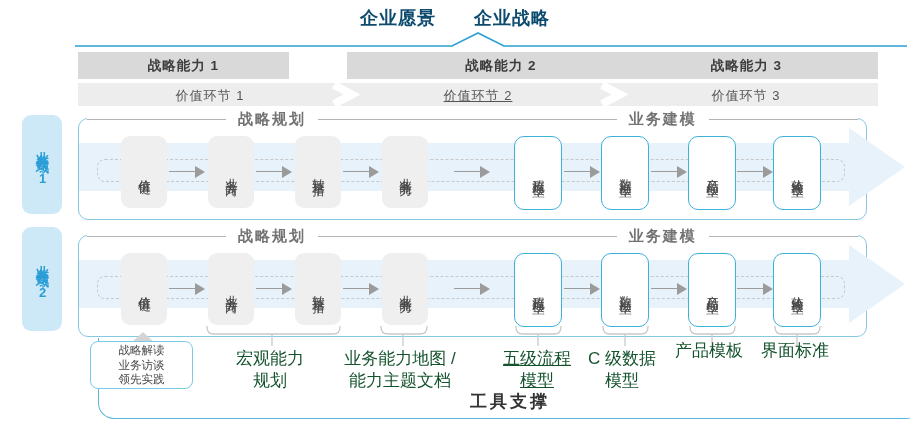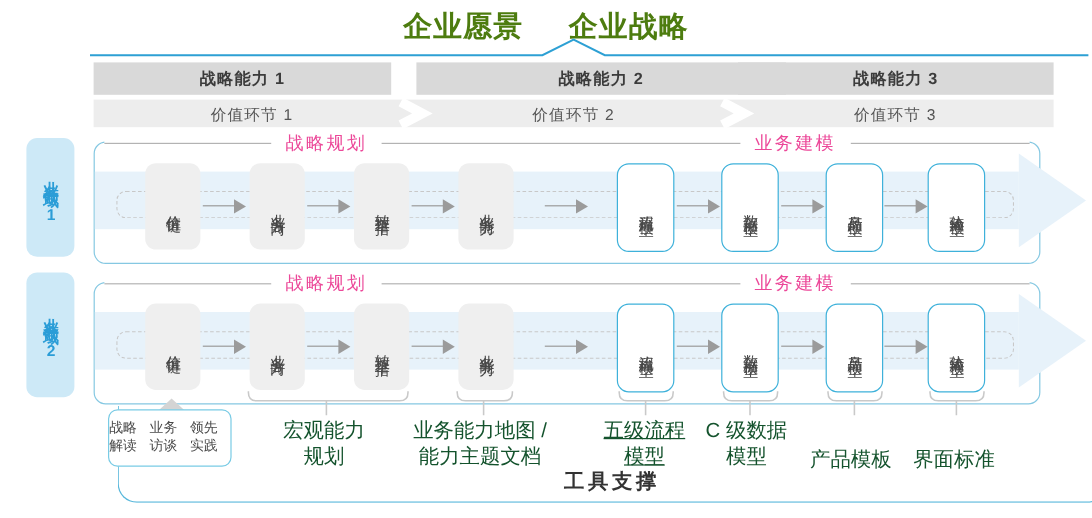--- a/index.html
+++ b/index.html
@@ -1,40 +1,40 @@
 <!DOCTYPE html>
 <html><head>
 <meta charset="utf-8">
 <style>
   html,body{margin:0;padding:0;background:#fff;}
   .stage{position:relative;width:910px;height:432px;background:#fff;overflow:hidden;
          font-family:"Liberation Sans","DejaVu Sans",sans-serif;}
 
   
   .title-row{position:absolute;top:6px;left:0;width:100%;display:flex;justify-content:center;gap:38px;
-             color:#4d7c0f;font-weight:bold;font-size:24px;letter-spacing:1px;}
+             color:#0c4a6e;font-weight:bold;font-size:18px;letter-spacing:1px;}
 
   
   .cap{position:absolute;top:52px;height:27px;background:#d9d9d9;display:flex;align-items:center;
        justify-content:center;font-size:13.5px;font-weight:600;color:#3c3c3c;letter-spacing:1px;}
   
   .vband{position:absolute;top:83px;left:78px;width:800px;height:23px;background:#ededed;}
   .vband span{position:absolute;top:4px;transform:translateX(-50%);font-size:13px;color:#555;letter-spacing:1px;}
 
   
   .domain{position:absolute;left:22px;width:40px;background:#cde9f7;border-radius:9px;color:#2b9dd7;
           font-weight:bold;font-size:13px;display:flex;align-items:center;justify-content:center;
           writing-mode:vertical-rl;text-orientation:upright;letter-spacing:3px;}
 
   
   .row{position:absolute;left:78px;width:787px;height:100px;border:1.5px solid #85c8e2;border-radius:10px;}
   .row-head{position:absolute;left:8px;right:8px;top:-10px;height:20px;display:flex;align-items:center;background:#fff;}
   .row-head .seg{height:1px;background:#b3b3b3;}
   .seg1{width:139px;}.seg2{flex:2 0 0;}.seg3{flex:1 0 0;}
-  .row-head .ht{padding:0 12px;font-weight:normal;font-size:15px;color:#ec4899;white-space:nowrap;letter-spacing:2px;}
+  .row-head .ht{padding:0 12px;font-weight:bold;font-size:15px;color:#737373;white-space:nowrap;letter-spacing:2px;}
   .band{position:absolute;left:0px;top:24px;width:770px;height:48px;background:#e7f2fa;}
   .band-arrow{position:absolute;left:770px;top:9px;width:0;height:0;border-left:56px solid #e7f2fa;
               border-top:39px solid transparent;border-bottom:39px solid transparent;}
   .dashed{position:absolute;left:18px;top:40px;width:746px;height:21px;border:1px dashed #c8c8c8;border-radius:8px;}
   .bx{position:absolute;top:17px;width:46px;height:72px;display:flex;align-items:center;justify-content:center;
       writing-mode:vertical-rl;text-orientation:upright;font-size:12.5px;color:#474747;letter-spacing:2px;line-height:1.05;}
   .bx.gray{background:#efefef;border-radius:9px;}
   .bx.model{background:#fff;border:1.5px solid #3eb1da;border-radius:10px;}
   .b1{left:42px;}.b2{left:129px;}.b3{left:216px;}.b4{left:303px;}
   .b5{left:435px;}.b6{left:522px;}.b7{left:609px;}.b8{left:694px;}
@@ -48,55 +48,55 @@
   .tool-box{position:absolute;left:66px;top:338px;width:822px;height:80px;border:1.5px solid #57b7db;
             border-top:none;border-radius:0 0 16px 16px;margin-left:32px;}
   .tool-label{position:absolute;left:0;top:52px;width:100%;text-align:center;font-weight:bold;
               font-size:17px;color:#333;letter-spacing:3px;}
 
   .up-arrow-head{position:absolute;left:130px;top:332px;width:0;height:0;border-left:13px solid transparent;
                  border-right:13px solid transparent;border-bottom:12px solid #d4d4d4;}
   .up-arrow-shaft{position:absolute;left:136px;top:343px;width:14px;height:10px;background:#d4d4d4;}
 
   .inputs-box{position:absolute;left:90px;top:341px;width:101px;height:46px;background:#fff;
-              border:1.3px solid #79cbe5;border-radius:8px;display:flex;flex-direction:row;
+              border:1.3px solid #79cbe5;border-radius:8px;display:flex;flex-direction:column;
               align-items:center;justify-content:center;font-size:11.5px;color:#4a4a4a;line-height:1.27;}
   .co{position:absolute;top:348px;transform:translateX(-50%);font-size:17px;color:#14532d;
       text-align:center;line-height:1.3;white-space:nowrap;}
-  .co.single{top:372px;}
+  .co.single{top:340px;}
 
   svg{position:absolute;left:0;top:0;pointer-events:none;}
 </style>
 </head>
 <body>
 
 <div class="stage">
 
   <div class="title-row">
     <span>企业愿景</span>
     <span>企业战略</span>
   </div>
 
   <svg width="910" height="50">
     <path d="M75 46 L452 46 L478 33 L504 46 L907 46" fill="none" stroke="#2da0d4" stroke-width="1.6"></path>
   </svg>
 
-  <div class="cap" style="left:78px;width:248px;">
+  <div class="cap" style="left:78px;width:211px;">
     <span>战略能力 1</span>
   </div>
   <div class="cap" style="left:347px;width:308px;">
     <span>战略能力 2</span>
   </div>
   <div class="cap" style="left:615px;width:263px;">
     <span>战略能力 3</span>
   </div>
 
   <div class="vband">
     <span style="left:132px;">价值环节 1</span>
-    <span style="left:400px;">价值环节 2</span>
+    <span style="left:400px;text-decoration:underline;">价值环节 2</span>
     <span style="left:668px;text-align:right;">价值环节 3</span>
   </div>
   <svg width="910" height="30" style="top:82px;">
     <polyline points="334,3 352,12.5 334,22" fill="none" stroke="#ffffff" stroke-width="8"></polyline>
     <polyline points="602,3 620,12.5 602,22" fill="none" stroke="#ffffff" stroke-width="8"></polyline>
   </svg>
 
   <div class="domain" style="top:115px;height:99px;">
     <span>业务领域 1</span>
   </div>

